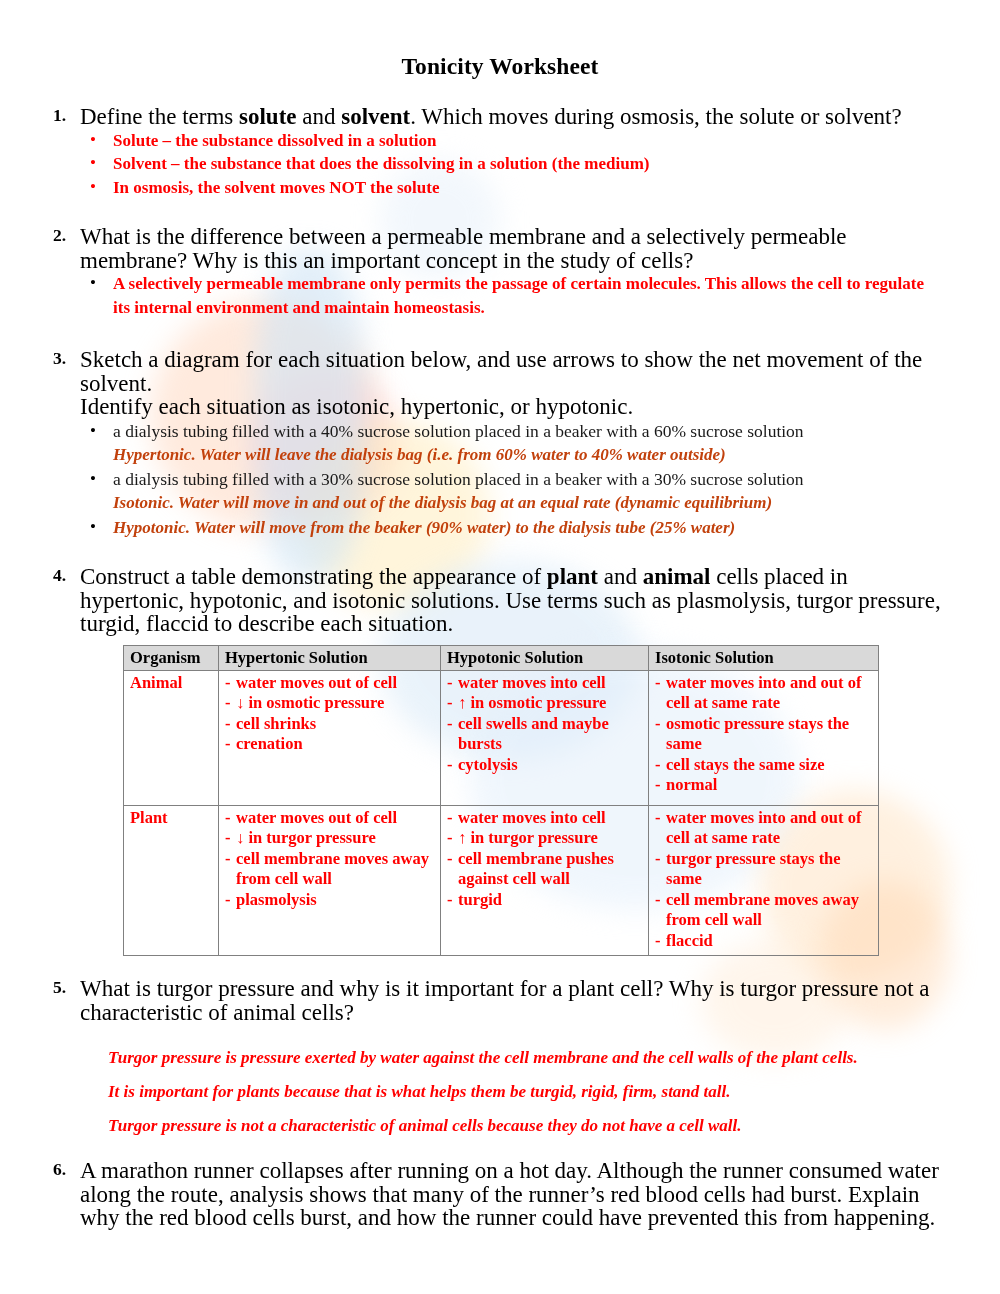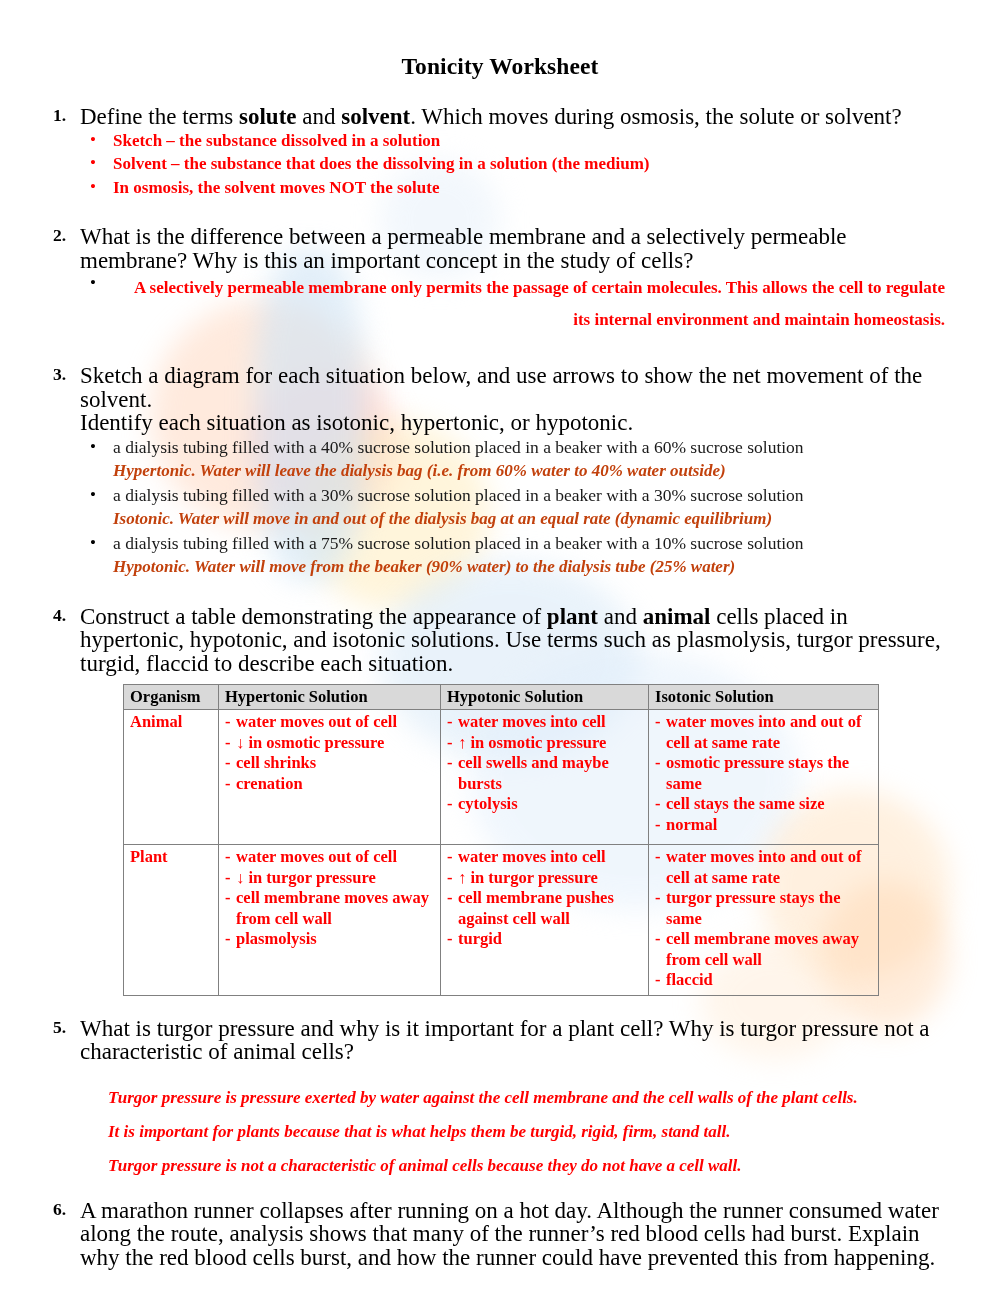--- a/index.html
+++ b/index.html
@@ -115,21 +115,21 @@
     font-size: 17px;
   }
 
   .list-q1 { margin-top: 3px; }
   .list-q1 > li { padding-left: 38px; }
   .list-q1 > li::before { left: 16px; }
 
   .list-q2 { margin-top: 4px; }
   .list-q2 > li { padding-left: 38px; }
   .list-q2 > li::before { left: 16px; }
-  .list-q2 .red { display: block; line-height: 32px; text-align: right; }
+  .list-q2 .red { display: block; line-height: 24px; }
 
   .list-q3 { margin-top: 1px; }
   .list-q3 > li { padding-left: 28px; margin-top: 1px; }
   .list-q3 > li::before { left: 8px; }
   .list-q3 .black,
   .list-q3 .red-italic { display: block; }
 
   
   .table-wrap {
     margin-top: 9px;
@@ -216,21 +216,21 @@
 </div>
 
 <div class="page">
 
   <h1 class="doc-title">Tonicity Worksheet</h1>
 
   <div class="q-block">
     <span class="q-num">1.</span>
     <div class="q-text"><span>Define the terms </span><b>solute</b><span> and </span><b>solvent</b><span>. Which moves during osmosis, the solute or solvent?</span></div>
     <ul class="ans-list list-q1">
-      <li class="bullet-red"><span class="red">Sketch – the substance dissolved in a solution</span></li>
+      <li class="bullet-red"><span class="red">Solute – the substance dissolved in a solution</span></li>
       <li class="bullet-red"><span class="red">Solvent – the substance that does the dissolving in a solution (the medium)</span></li>
       <li class="bullet-red"><span class="red">In osmosis, the solvent moves NOT the solute</span></li>
     </ul>
   </div>
 
   <div class="q-block" style="margin-top:26px;">
     <span class="q-num">2.</span>
     <div class="q-text">What is the difference between a permeable membrane and a selectively permeable membrane? Why is this an important concept in the study of cells?</div>
     <ul class="ans-list list-q2">
       <li class="bullet-black">
@@ -246,21 +246,20 @@
     <ul class="ans-list list-q3">
       <li class="bullet-black">
         <span class="black">a dialysis tubing filled with a 40% sucrose solution placed in a beaker with a 60% sucrose solution</span>
         <span class="red-italic">Hypertonic. Water will leave the dialysis bag (i.e. from 60%  water to 40%  water outside)</span>
       </li>
       <li class="bullet-black">
         <span class="black">a dialysis tubing filled with a 30% sucrose solution placed in a beaker with a 30% sucrose solution</span>
         <span class="red-italic">Isotonic. Water will move in and out of the dialysis bag at an equal rate (dynamic equilibrium)</span>
       </li>
       <li class="bullet-black">
-        <span class="black">a dialysis tubing filled with a 75% sucrose solution placed in a beaker with a 10% sucrose solution</span>
         <span class="red-italic">Hypotonic. Water will move from the beaker (90%  water) to the dialysis tube (25%  water)</span>
       </li>
     </ul>
   </div>
 
   <div class="q-block" style="margin-top:26px;">
     <span class="q-num">4.</span>
     <div class="q-text"><span>Construct a table demonstrating the appearance of </span><b>plant</b><span> and </span><b>animal</b><span> cells placed in hypertonic, hypotonic, and isotonic solutions.  Use terms such as plasmolysis, turgor pressure, turgid, flaccid to describe each situation.</span></div>
   </div>
 

